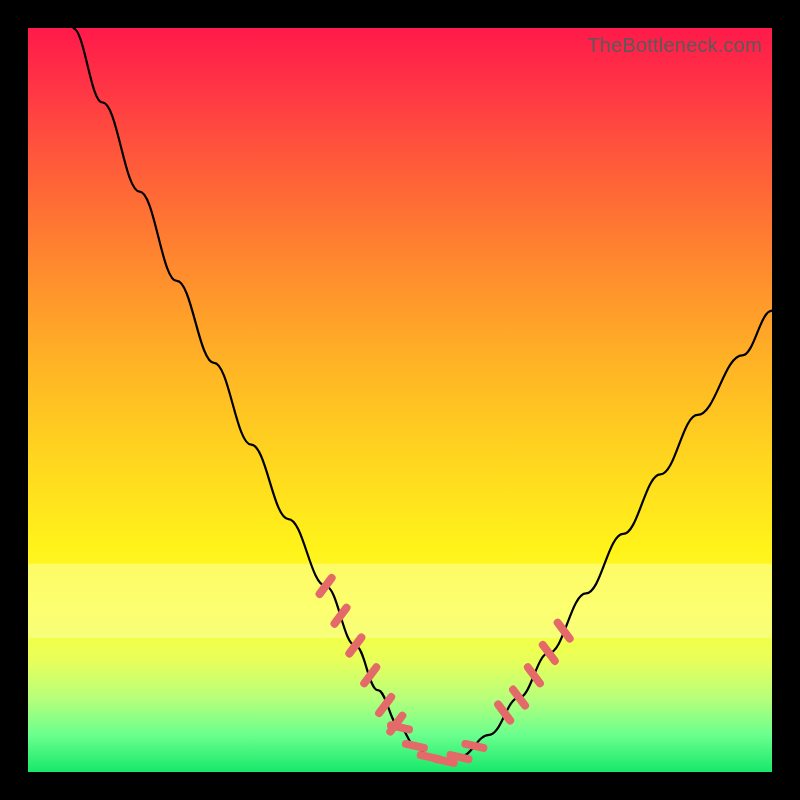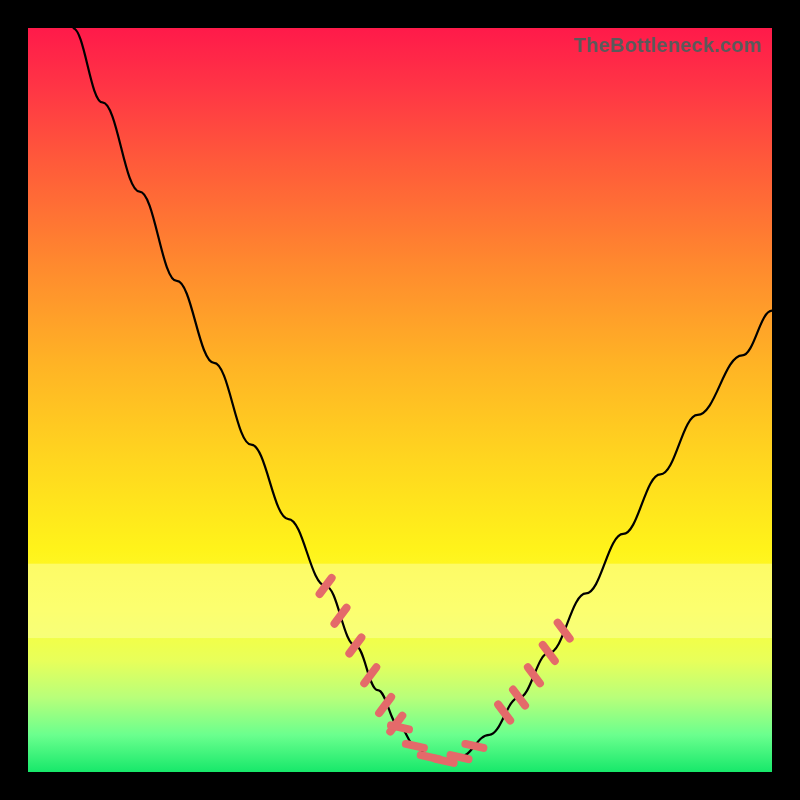--- a/index.html
+++ b/index.html
@@ -29,21 +29,21 @@
       #e8ff5a 85%,
       #b8ff7a 90%,
       #6bff8e 95%,
       #17e86a 100%);
   }
   .watermark {
     position: absolute;
     top: 6px;
     right: 10px;
     font-size: 20px;
-    font-weight: 700;
+    font-weight: 400;
     color: #5a5a5a;
     letter-spacing: 0.2px;
     z-index: 3;
   }
   svg.plot {
     position: absolute;
     left: 0;
     top: 0;
     width: 744px;
     height: 744px;

